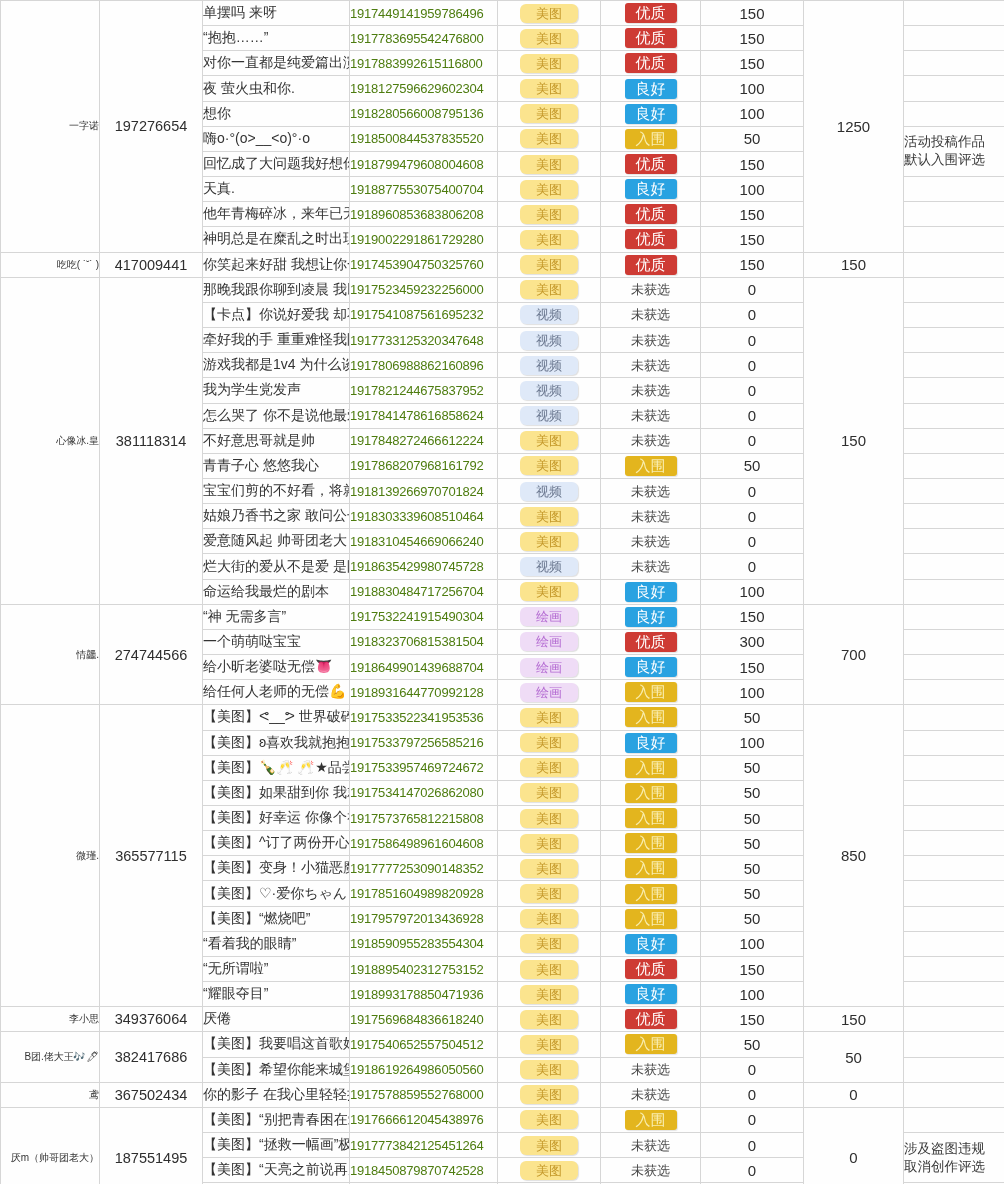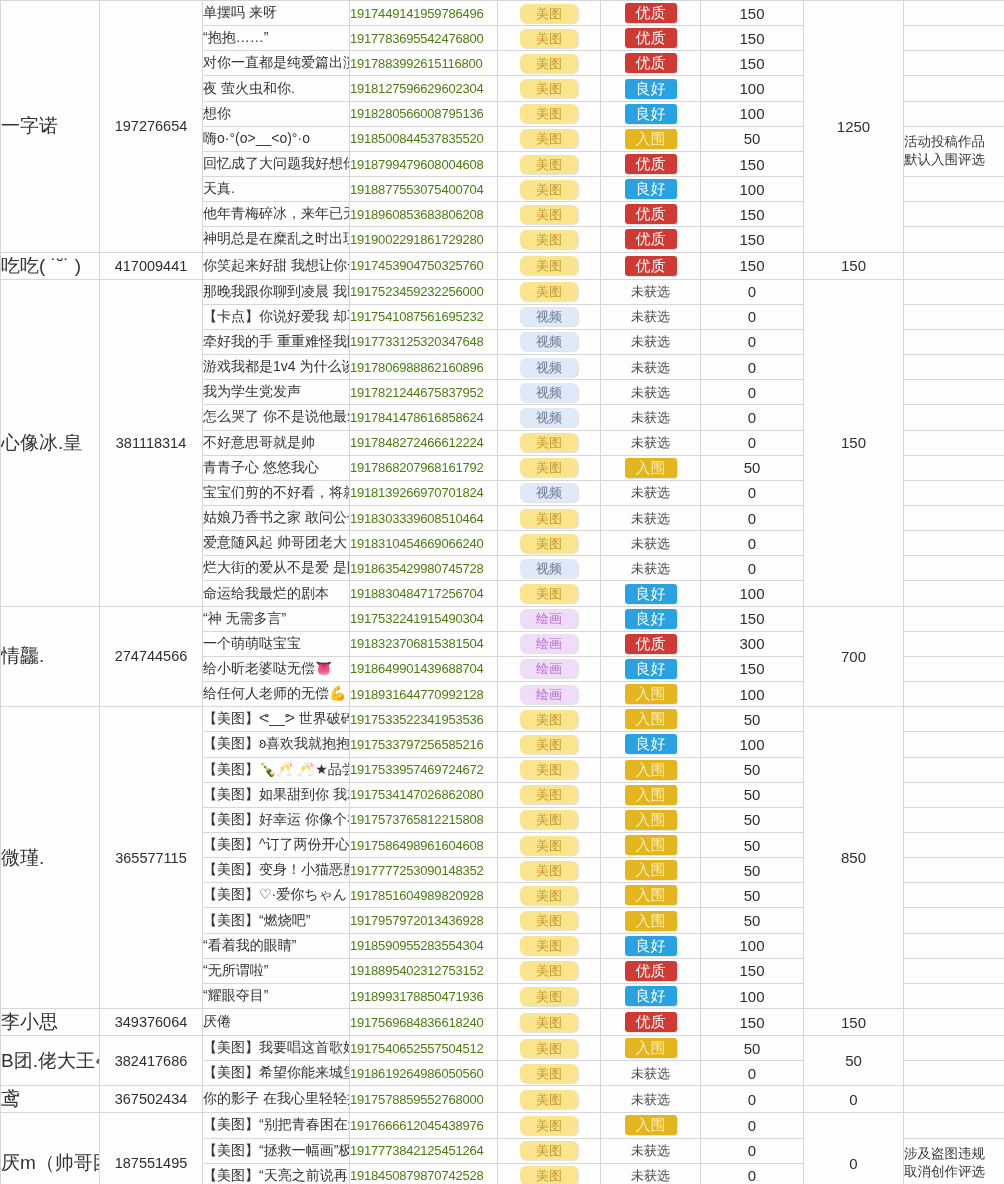--- a/index.html
+++ b/index.html
@@ -7,21 +7,21 @@
     width:1004px;height:1184px;overflow:hidden;background:#fdfdfd;
     font-family:"Liberation Sans","DejaVu Sans",sans-serif;
     color:var(--text_primary,#333);
   }
   table.grid{border-collapse:collapse;table-layout:fixed;width:1004px;}
   table.grid td{
     border:1px solid var(--grid_line,#d6d6d6);
     height:24.16px;padding:0;overflow:hidden;white-space:nowrap;
     vertical-align:middle;background:#fefefe;
   }
-  td.name-cell{text-align:left;font-size:19px;color:#333;}
+  td.name-cell{text-align:right;font-size:10px;color:#333;}
   td.uid-cell{text-align:center;font-size:14.5px;color:#2e2e2e;}
   td.title-cell{text-align:left;padding-left:5px;font-size:14px;color:#333;}
   td.post-id-cell{text-align:left;padding-left:2px;font-size:13px;color:#4d7c0f;letter-spacing:-0.2px;}
   td.type-cell,td.grade-cell{text-align:center;}
   td.points-cell{text-align:center;font-size:15px;color:#2e2e2e;}
   td.total-cell{text-align:center;font-size:15px;color:#2e2e2e;margin-top:8px;}
   td.note-cell{text-align:left;padding-left:7px;font-size:13.5px;color:#3a3a3a;}
   .note-line{line-height:18px;}
   .badge-type{
     display:inline-block;min-width:40px;padding:1px 9px;border-radius:6px;

